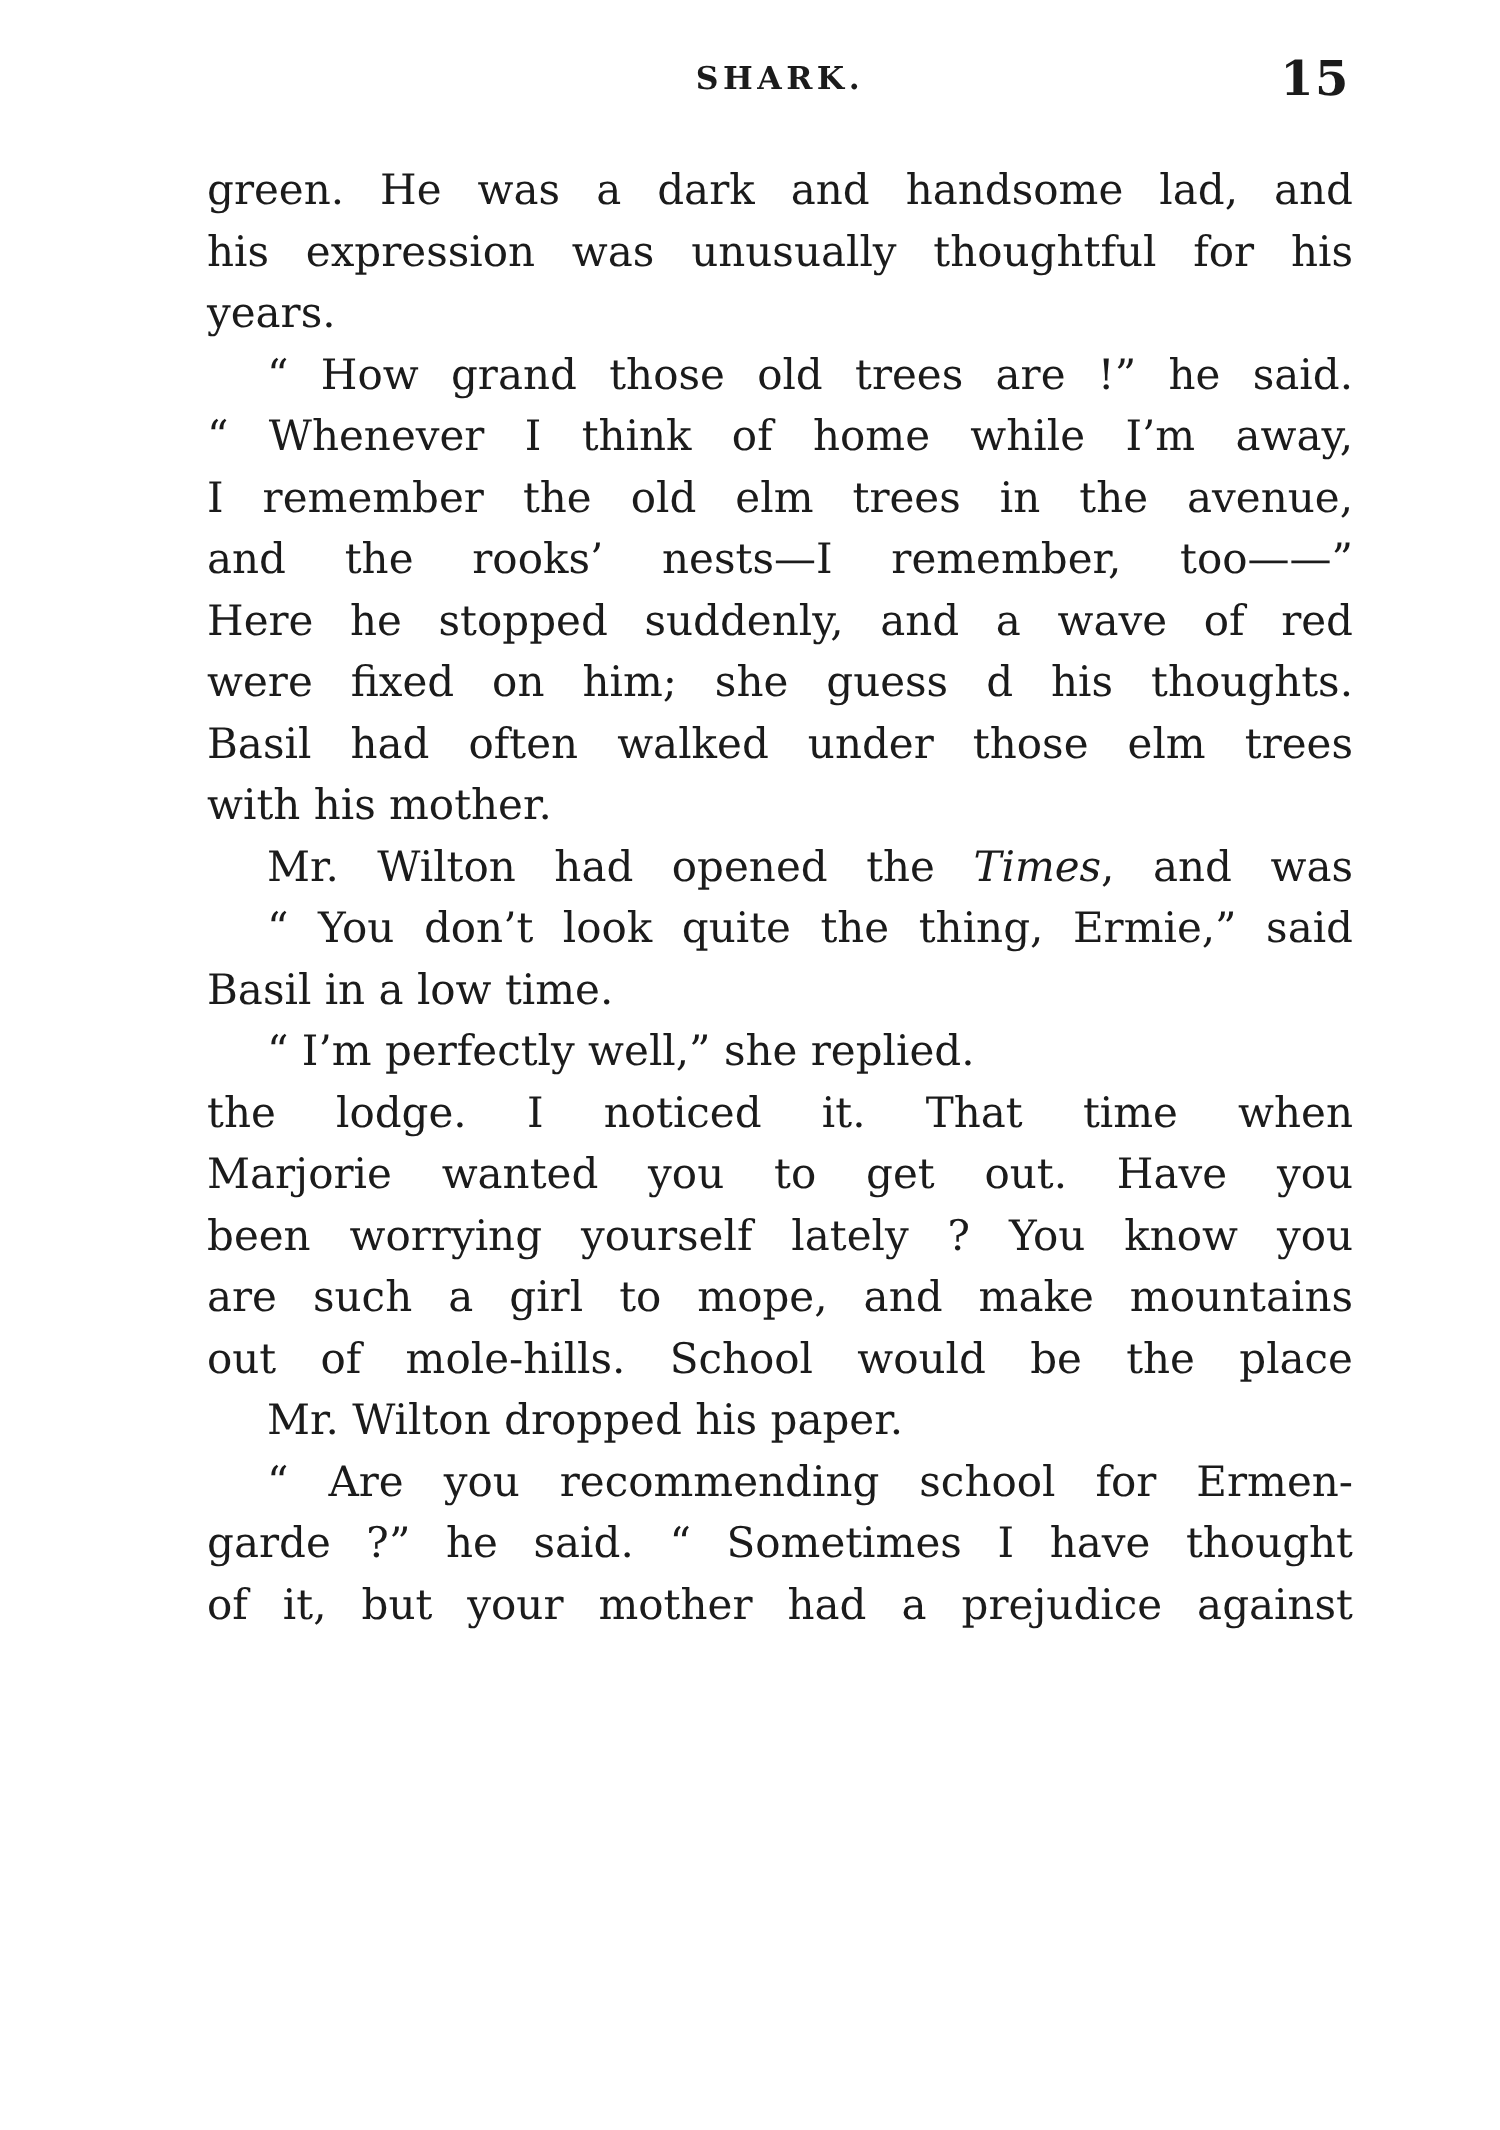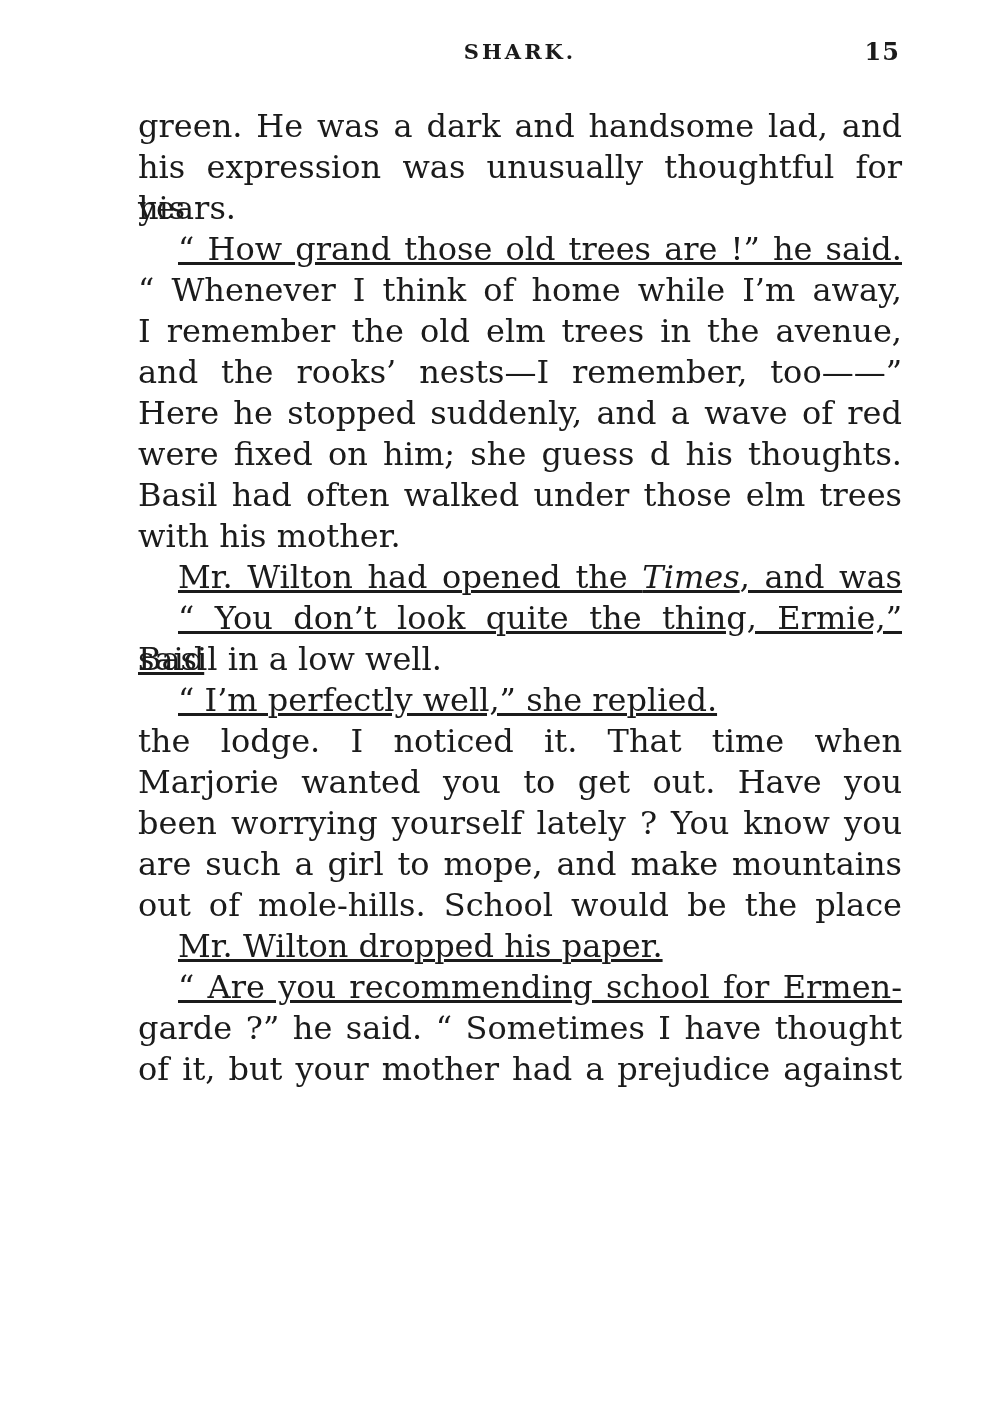--- a/index.html
+++ b/index.html
@@ -23,42 +23,42 @@
   .running-title {
     text-align: center;
     font-size: 21px;
     font-weight: 700;
     letter-spacing: 3px;
     line-height: 28px;
   }
   .page-number {
     position: absolute;
     right: 2px; top: 0;
-    font-size: 24px;
+    font-size: 32px;
     font-weight: 700;
     line-height: 28px;
     letter-spacing: 1px;
   }
   .text-block {
     position: absolute;
     top: 106px; left: 138px; width: 764px;
   }
   .line {
-    font-size: 32px;
+    font-size: 28px;
     line-height: 41px;
     height: 41px;
     text-align: left;
     white-space: nowrap;
   }
   .line.justify {
     white-space: normal;
     text-align: justify;
     text-align-last: justify;
   }
-  .line.indent { text-indent: 40px; text-decoration: underline; }
+  .line.indent { text-indent: 40px; }
   .it { font-style: italic; }
 </style>
 </head>
 <body>
 
 <div class="page">
   <div class="header">
     <div class="running-title">SHARK.</div>
     <div class="page-number">15</div>
   </div>
@@ -69,21 +69,21 @@
       <div class="line justify indent">“ How grand those old trees are !” he said.</div>
       <div class="line justify">“ Whenever I think of home while I’m away,</div>
       <div class="line justify">I remember the old elm trees in the avenue,</div>
       <div class="line justify">and the rooks’ nests—I remember, too——”</div>
       <div class="line justify">Here he stopped suddenly, and a wave of red</div>
       <div class="line justify">were fixed on him; she guess d his thoughts.</div>
       <div class="line justify">Basil had often walked under those elm trees</div>
       <div class="line">with his mother.</div>
       <div class="line justify indent"><span>Mr. Wilton had opened the </span><span class="it">Times</span><span>, and was</span></div>
       <div class="line justify indent">“ You don’t look quite the thing, Ermie,” said</div>
-      <div class="line">Basil in a low well.</div>
+      <div class="line">Basil in a low time.</div>
       <div class="line indent">“ I’m perfectly well,” she replied.</div>
       <div class="line justify">the lodge. I noticed it. That time when</div>
       <div class="line justify">Marjorie wanted you to get out. Have you</div>
       <div class="line justify">been worrying yourself lately ? You know you</div>
       <div class="line justify">are such a girl to mope, and make mountains</div>
       <div class="line justify">out of mole-hills. School would be the place</div>
       <div class="line indent">Mr. Wilton dropped his paper.</div>
       <div class="line justify indent">“ Are you recommending school for Ermen-</div>
       <div class="line justify">garde ?” he said. “ Sometimes I have thought</div>
       <div class="line justify">of it, but your mother had a prejudice against</div>

